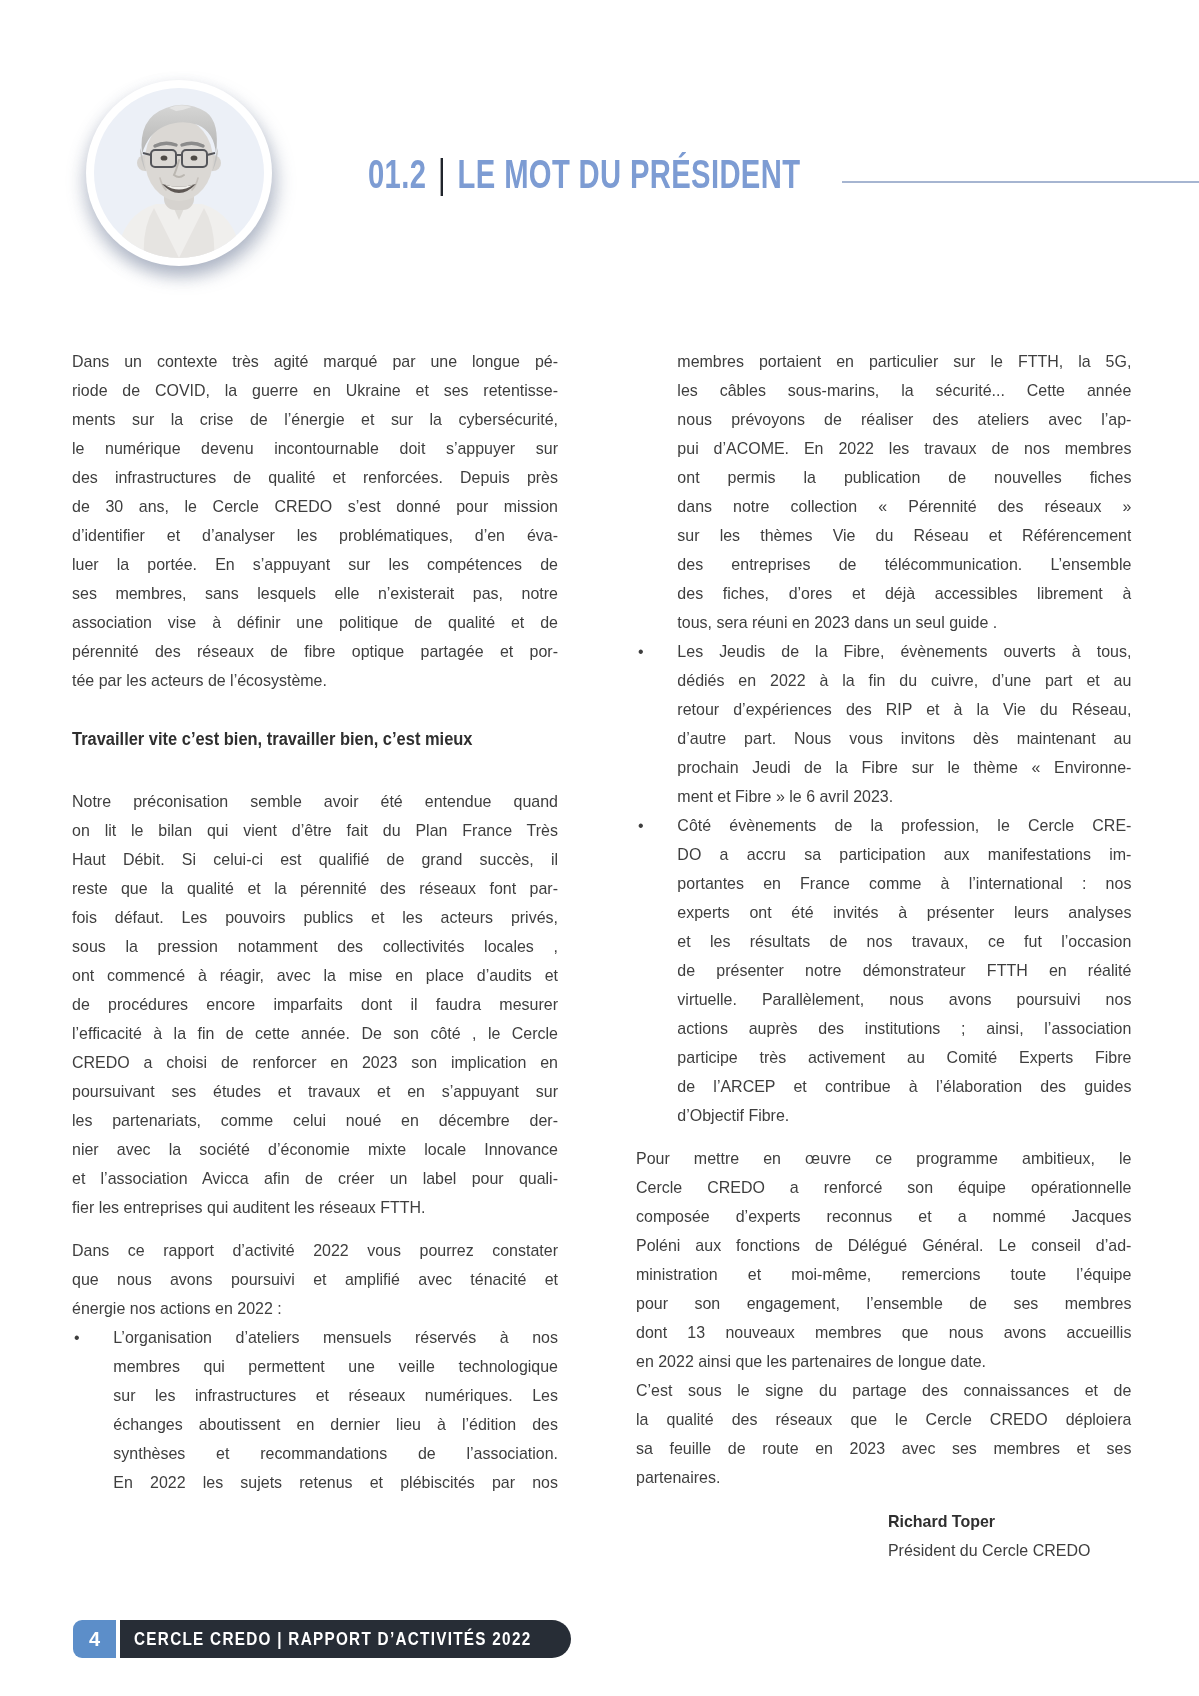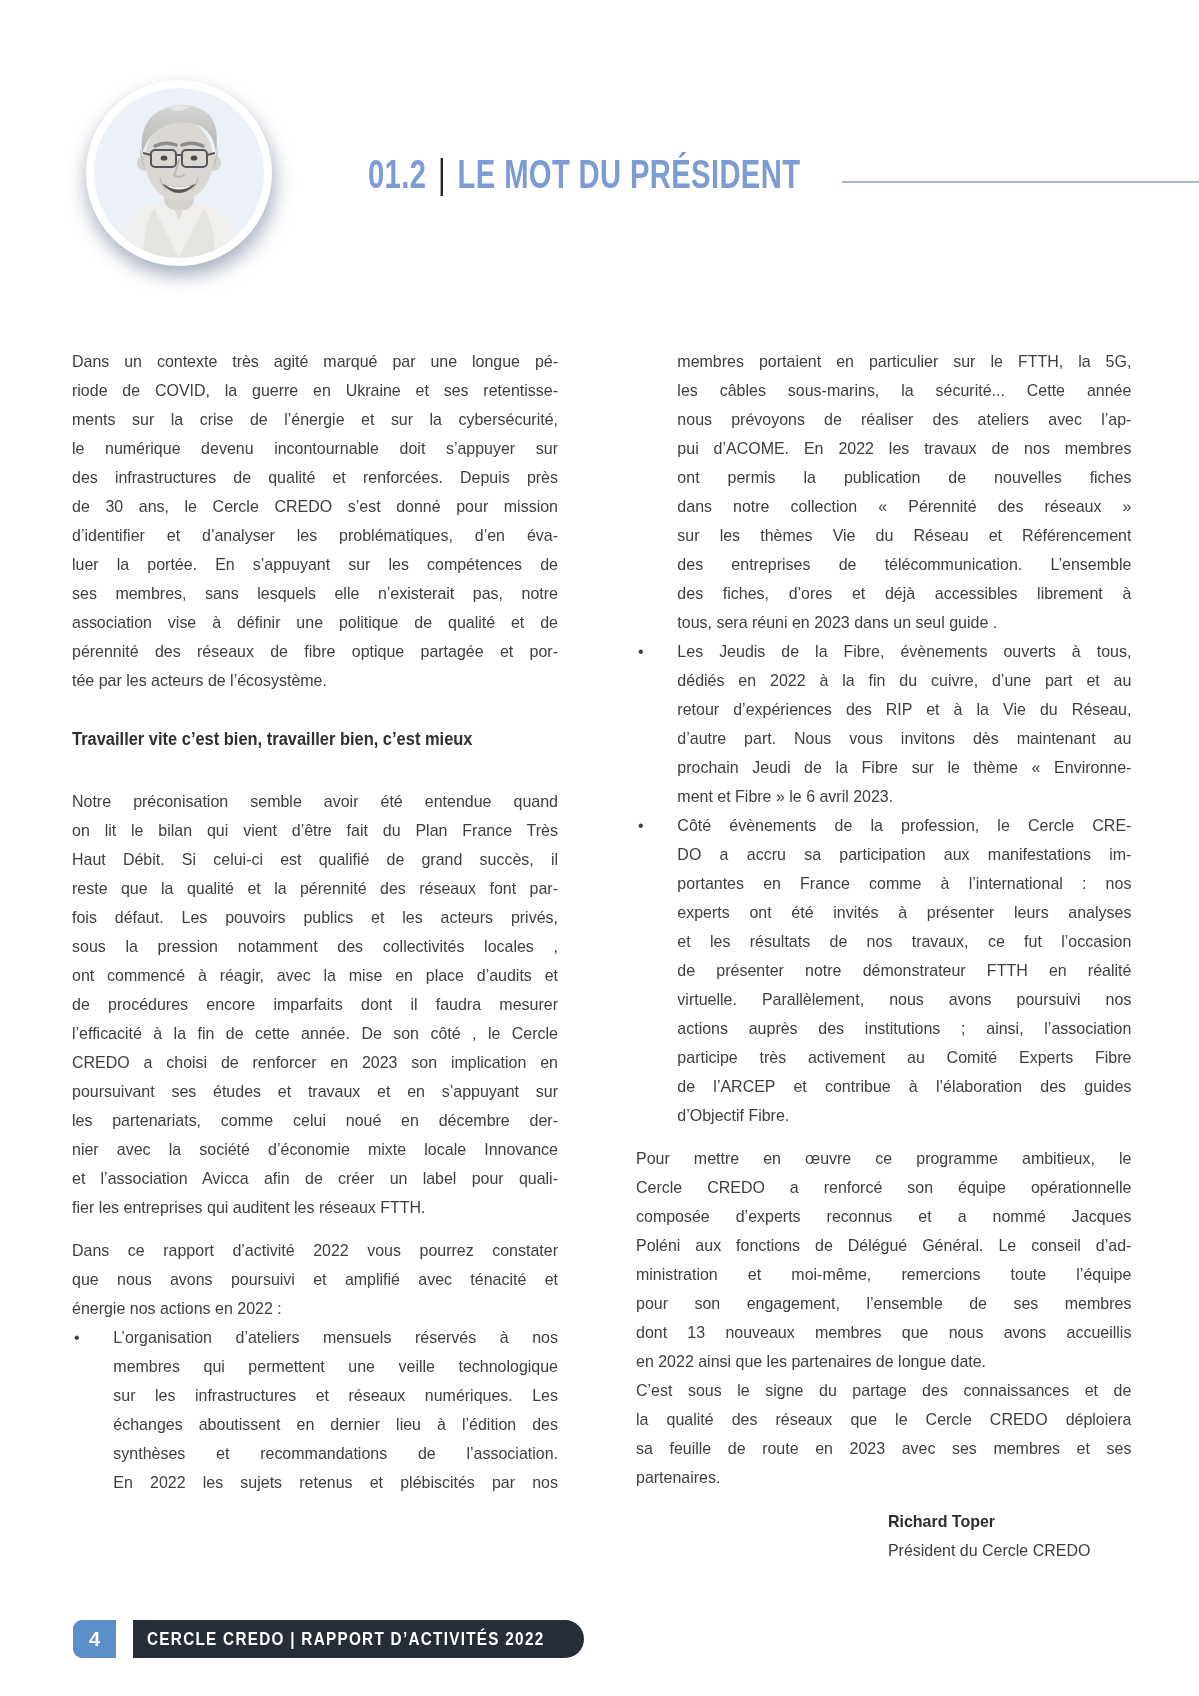--- a/index.html
+++ b/index.html
@@ -42,21 +42,21 @@
   .signature{margin-top:15px;padding-left:268px;}
   .sig-name{font-weight:700;color:#2F2F2F;line-height:29px;}
   .sig-role{line-height:29px;}
   
   .footer{position:absolute;left:73px;top:1620px;height:38px;display:flex;}
   .pagenum{
     width:43px;height:38px;border-radius:9px 0 0 9px;background:var(--footer_blue,#5C8EC9);
     color:#fff;font-weight:700;font-size:20px;line-height:38px;text-align:center;
   }
   .fbar{
-    margin-left:17px;width:451px;height:38px;background:var(--footer_dark,#272D36);
+    margin-left:4px;width:451px;height:38px;background:var(--footer_dark,#272D36);
     border-radius:0 19px 19px 0;
   }
   .flabel{
     display:inline-block;margin-left:14px;color:#fff;font-weight:700;font-size:18px;
     line-height:38px;letter-spacing:1.5px;white-space:nowrap;
     transform:scaleX(0.85);transform-origin:left center;
   }
 </style>
 </head>
 <body>

